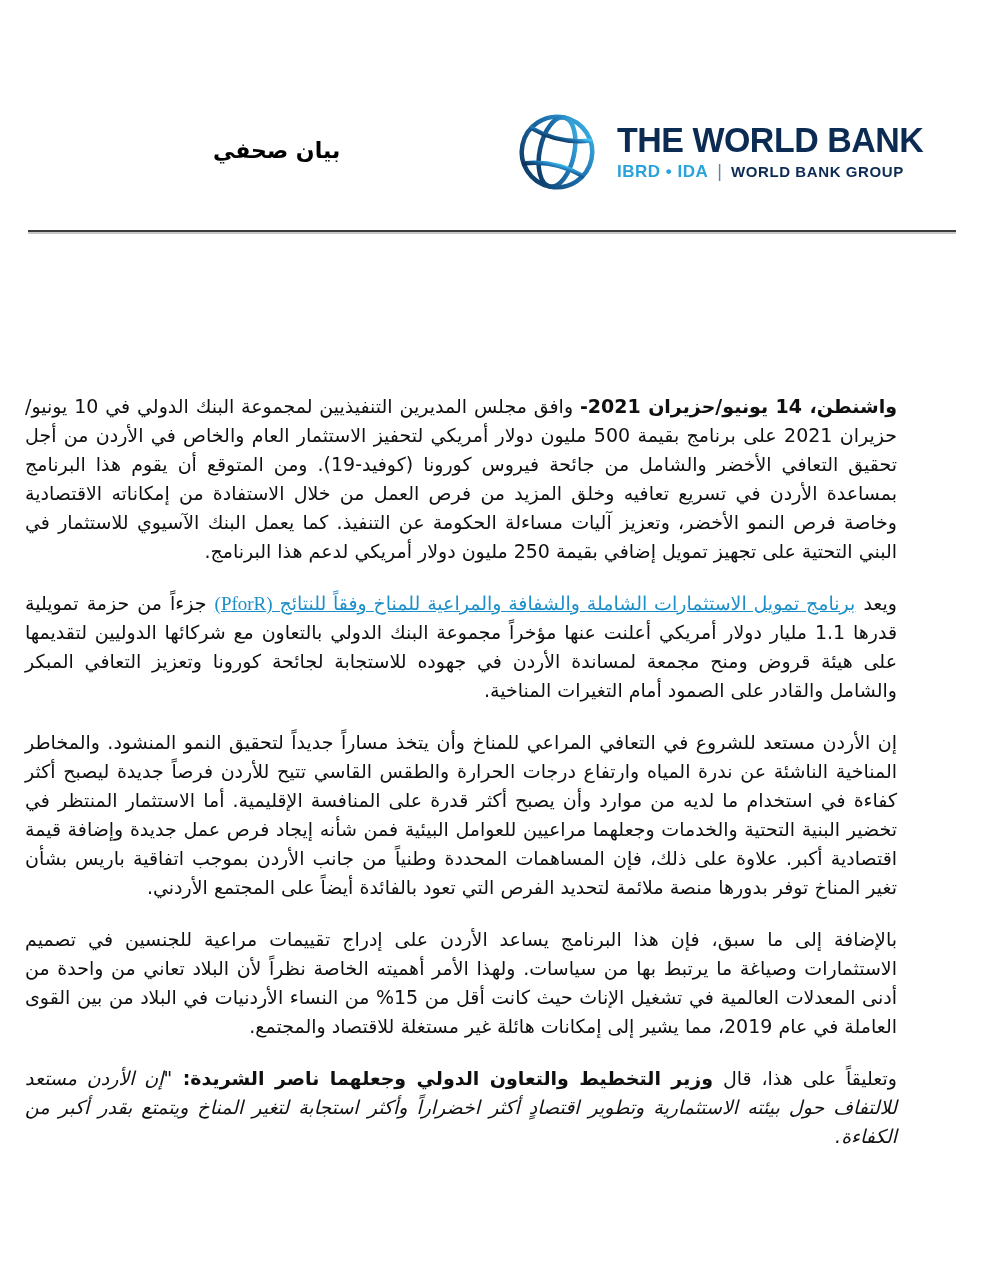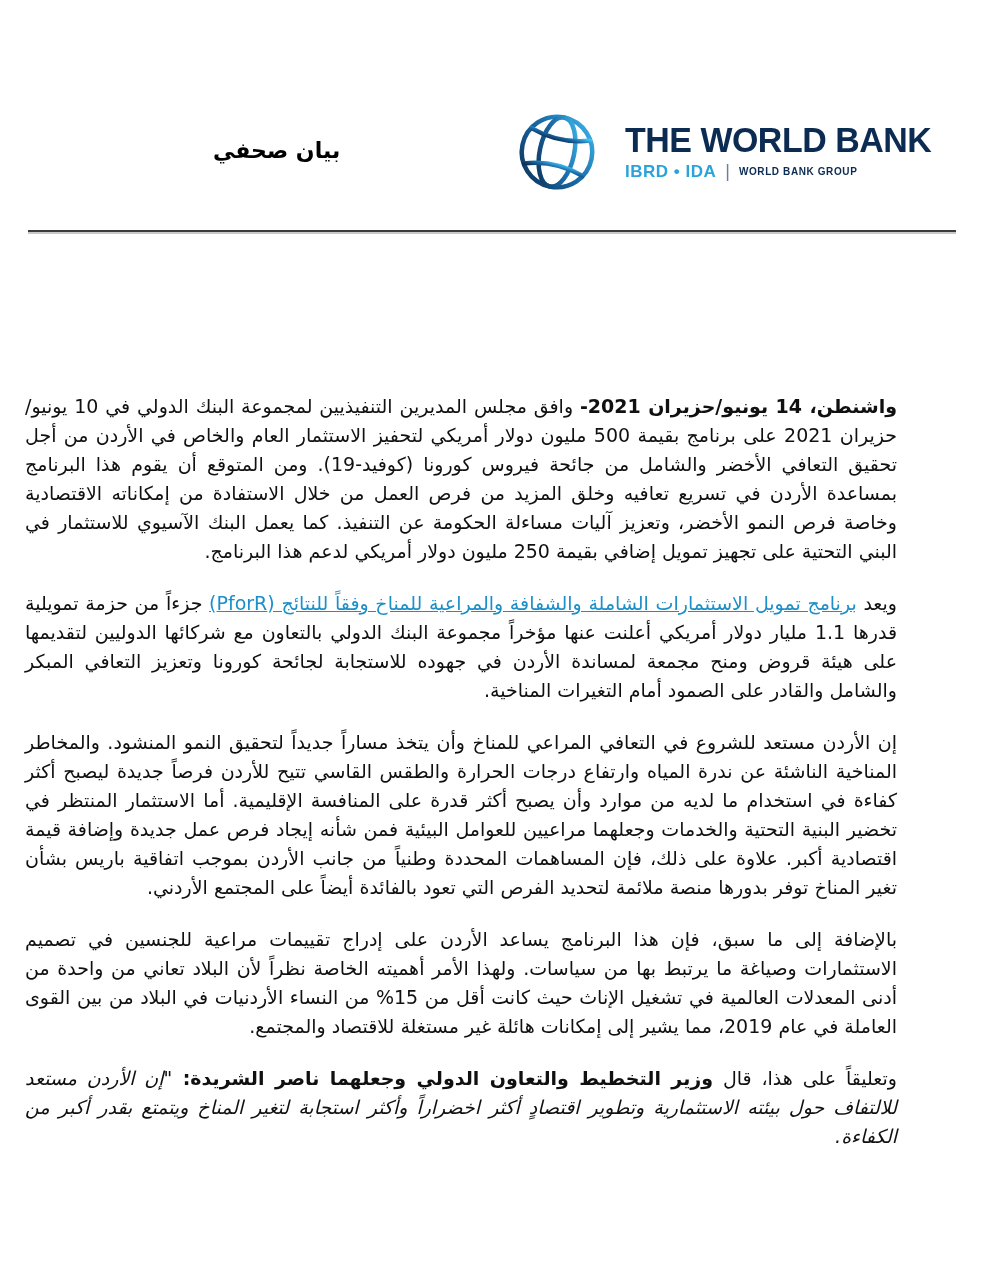--- a/index.html
+++ b/index.html
@@ -13,38 +13,38 @@
   }
   
   .header{position:absolute;top:0;left:0;width:100%;height:232px;}
   .press-label{
     position:absolute;left:213px;top:138px;
     font-size:22px;font-weight:bold;direction:rtl;color:#000;
     font-family:"DejaVu Sans",sans-serif;
   }
   .logo{
     position:absolute;left:516px;top:110px;
-    display:flex;align-items:center;gap:27px;
+    display:flex;align-items:center;gap:19px;
   }
   .globe{width:82px;height:84px;flex:0 0 auto;}
   .logo-text{display:flex;flex-direction:column;justify-content:center;}
   .logo-title{
     font-family:"Liberation Sans",sans-serif;
     font-size:35px;font-weight:bold;letter-spacing:-0.5px;
     line-height:1;transform:scaleX(0.97);transform-origin:left;
     white-space:nowrap;
   }
   .logo-sub{
     display:flex;align-items:center;gap:9px;margin-top:4px;
     font-family:"Liberation Sans",sans-serif;font-weight:bold;
     white-space:nowrap;
   }
   .logo-sub .ibrd{font-size:17px;letter-spacing:0.5px;}
   .logo-sub .bar{font-size:18px;font-weight:normal;color:#6b7f95;}
-  .logo-sub .group{font-size:10px;letter-spacing:0.6px;}
+  .logo-sub .group{font-size:15px;letter-spacing:0.6px;}
   
   .rule{
     position:absolute;top:230px;left:28px;width:935px;height:2px;
     background:#3c3c3c;
     box-shadow:0 2px 0 rgba(170,170,170,0.65);
   }
   
   .doc-title{
     position:absolute;top:278px;left:0;width:100%;
     direction:rtl;text-align:center;
@@ -52,21 +52,21 @@
   }
   
   .content{
     position:absolute;top:392px;right:59px;width:872px;
     direction:rtl;text-align:justify;
     font-size:19px;line-height:29px;color:#101010;
   }
   .content p{margin:0 0 23px 0;}
   .b{font-weight:bold;}
   .i{font-style:italic;}
-  a.prog-link{text-decoration:underline;cursor:pointer;}
+  a.prog-link{text-decoration:underline;cursor:pointer;font-family:Liberation Serif, serif;}
 </style>
 </head>
 <body>
 
 <div class="page">
 
   <div class="header">
     <div class="press-label">بيان صحفي</div>
 
     <div class="logo">

